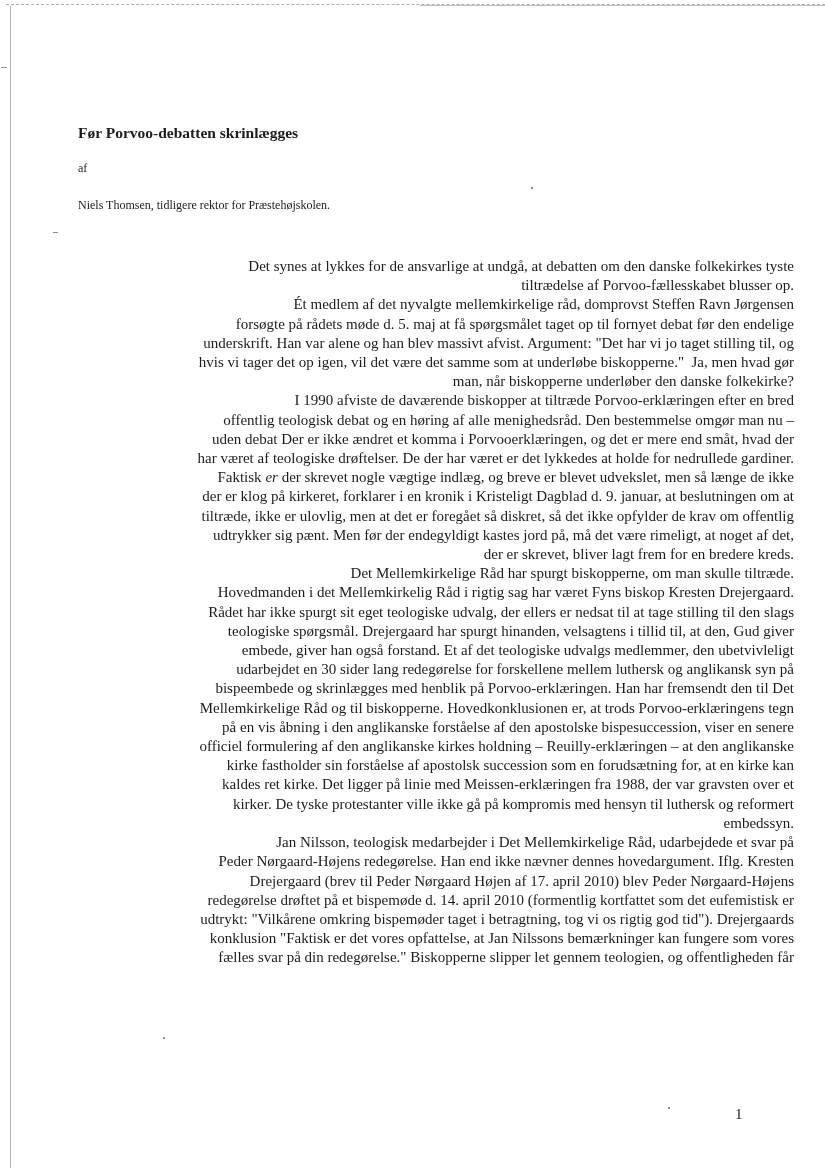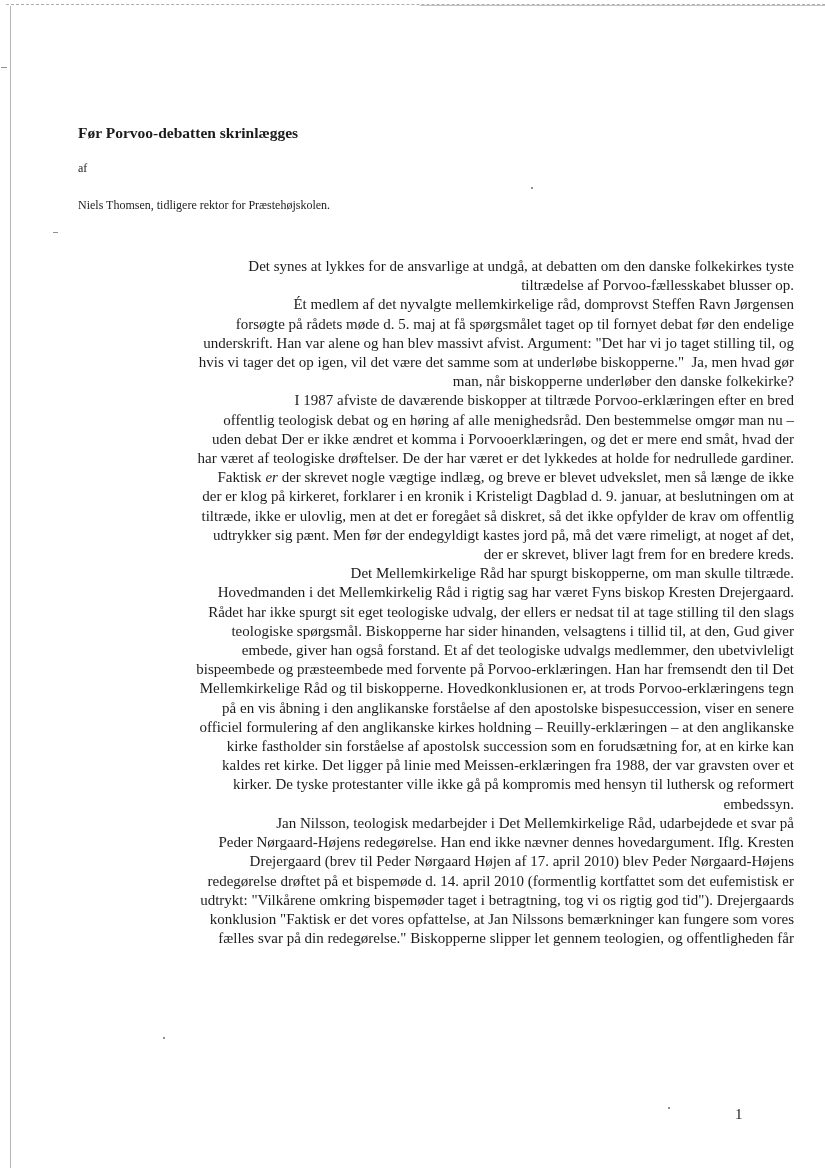--- a/index.html
+++ b/index.html
@@ -96,35 +96,36 @@
   <div class="author">Niels Thomsen, tidligere rektor for Præstehøjskolen.</div>
 
   <div class="doc-body">
       <div class="line">Det synes at lykkes for de ansvarlige at undgå, at debatten om den danske folkekirkes tyste</div>
       <div class="line">tiltrædelse af Porvoo-fællesskabet blusser op.</div>
       <div class="line indent">Ét medlem af det nyvalgte mellemkirkelige råd, domprovst Steffen Ravn Jørgensen</div>
       <div class="line">forsøgte på rådets møde d. 5. maj at få spørgsmålet taget op til fornyet debat før den endelige</div>
       <div class="line">underskrift. Han var alene og han blev massivt afvist. Argument: "Det har vi jo taget stilling til, og</div>
       <div class="line">hvis vi tager det op igen, vil det være det samme som at underløbe biskopperne."  Ja, men hvad gør</div>
       <div class="line">man, når biskopperne underløber den danske folkekirke?</div>
-      <div class="line indent">I 1987 afviste de daværende biskopper at tiltræde Porvoo-erklæringen efter en bred</div>
+      <div class="line indent">I 1990 afviste de daværende biskopper at tiltræde Porvoo-erklæringen efter en bred</div>
       <div class="line">offentlig teologisk debat og en høring af alle menighedsråd. Den bestemmelse omgør man nu –</div>
       <div class="line">uden debat Der er ikke ændret et komma i Porvooerklæringen, og det er mere end småt, hvad der</div>
       <div class="line">har været af teologiske drøftelser. De der har været er det lykkedes at holde for nedrullede gardiner.</div>
       <div class="line">Faktisk <em>er</em> der skrevet nogle vægtige indlæg, og breve er blevet udvekslet, men så længe de ikke</div>
       <div class="line">der er klog på kirkeret, forklarer i en kronik i Kristeligt Dagblad d. 9. januar, at beslutningen om at</div>
       <div class="line">tiltræde, ikke er ulovlig, men at det er foregået så diskret, så det ikke opfylder de krav om offentlig</div>
       <div class="line">udtrykker sig pænt. Men før der endegyldigt kastes jord på, må det være rimeligt, at noget af det,</div>
       <div class="line">der er skrevet, bliver lagt frem for en bredere kreds.</div>
       <div class="line indent">Det Mellemkirkelige Råd har spurgt biskopperne, om man skulle tiltræde.</div>
       <div class="line">Hovedmanden i det Mellemkirkelig Råd i rigtig sag har været Fyns biskop Kresten Drejergaard.</div>
       <div class="line">Rådet har ikke spurgt sit eget teologiske udvalg, der ellers er nedsat til at tage stilling til den slags</div>
-      <div class="line">teologiske spørgsmål. Biskopperne har sider hinanden, velsagtens i tillid til, at den, Gud giver</div>
+      <div class="line">teologiske spørgsmål. Drejergaard har spurgt hinanden, velsagtens i tillid til, at den, Gud giver</div>
       <div class="line">embede, giver han også forstand. Et af det teologiske udvalgs medlemmer, den ubetvivleligt</div>
-      <div class="line">bispeembede og præsteembede med forvente på Porvoo-erklæringen. Han har fremsendt den til Det</div>
+      <div class="line">udarbejdet en 30 sider lang redegørelse for forskellene mellem luthersk og anglikansk syn på</div>
+      <div class="line">bispeembede og skrinlægges med henblik på Porvoo-erklæringen. Han har fremsendt den til Det</div>
       <div class="line">Mellemkirkelige Råd og til biskopperne. Hovedkonklusionen er, at trods Porvoo-erklæringens tegn</div>
       <div class="line">på en vis åbning i den anglikanske forståelse af den apostolske bispesuccession, viser en senere</div>
       <div class="line">officiel formulering af den anglikanske kirkes holdning – Reuilly-erklæringen – at den anglikanske</div>
       <div class="line">kirke fastholder sin forståelse af apostolsk succession som en forudsætning for, at en kirke kan</div>
       <div class="line">kaldes ret kirke. Det ligger på linie med Meissen-erklæringen fra 1988, der var gravsten over et</div>
       <div class="line">kirker. De tyske protestanter ville ikke gå på kompromis med hensyn til luthersk og reformert</div>
       <div class="line">embedssyn.</div>
       <div class="line indent">Jan Nilsson, teologisk medarbejder i Det Mellemkirkelige Råd, udarbejdede et svar på</div>
       <div class="line">Peder Nørgaard-Højens redegørelse. Han end ikke nævner dennes hovedargument. Iflg. Kresten</div>
       <div class="line">Drejergaard (brev til Peder Nørgaard Højen af 17. april 2010) blev Peder Nørgaard-Højens</div>

